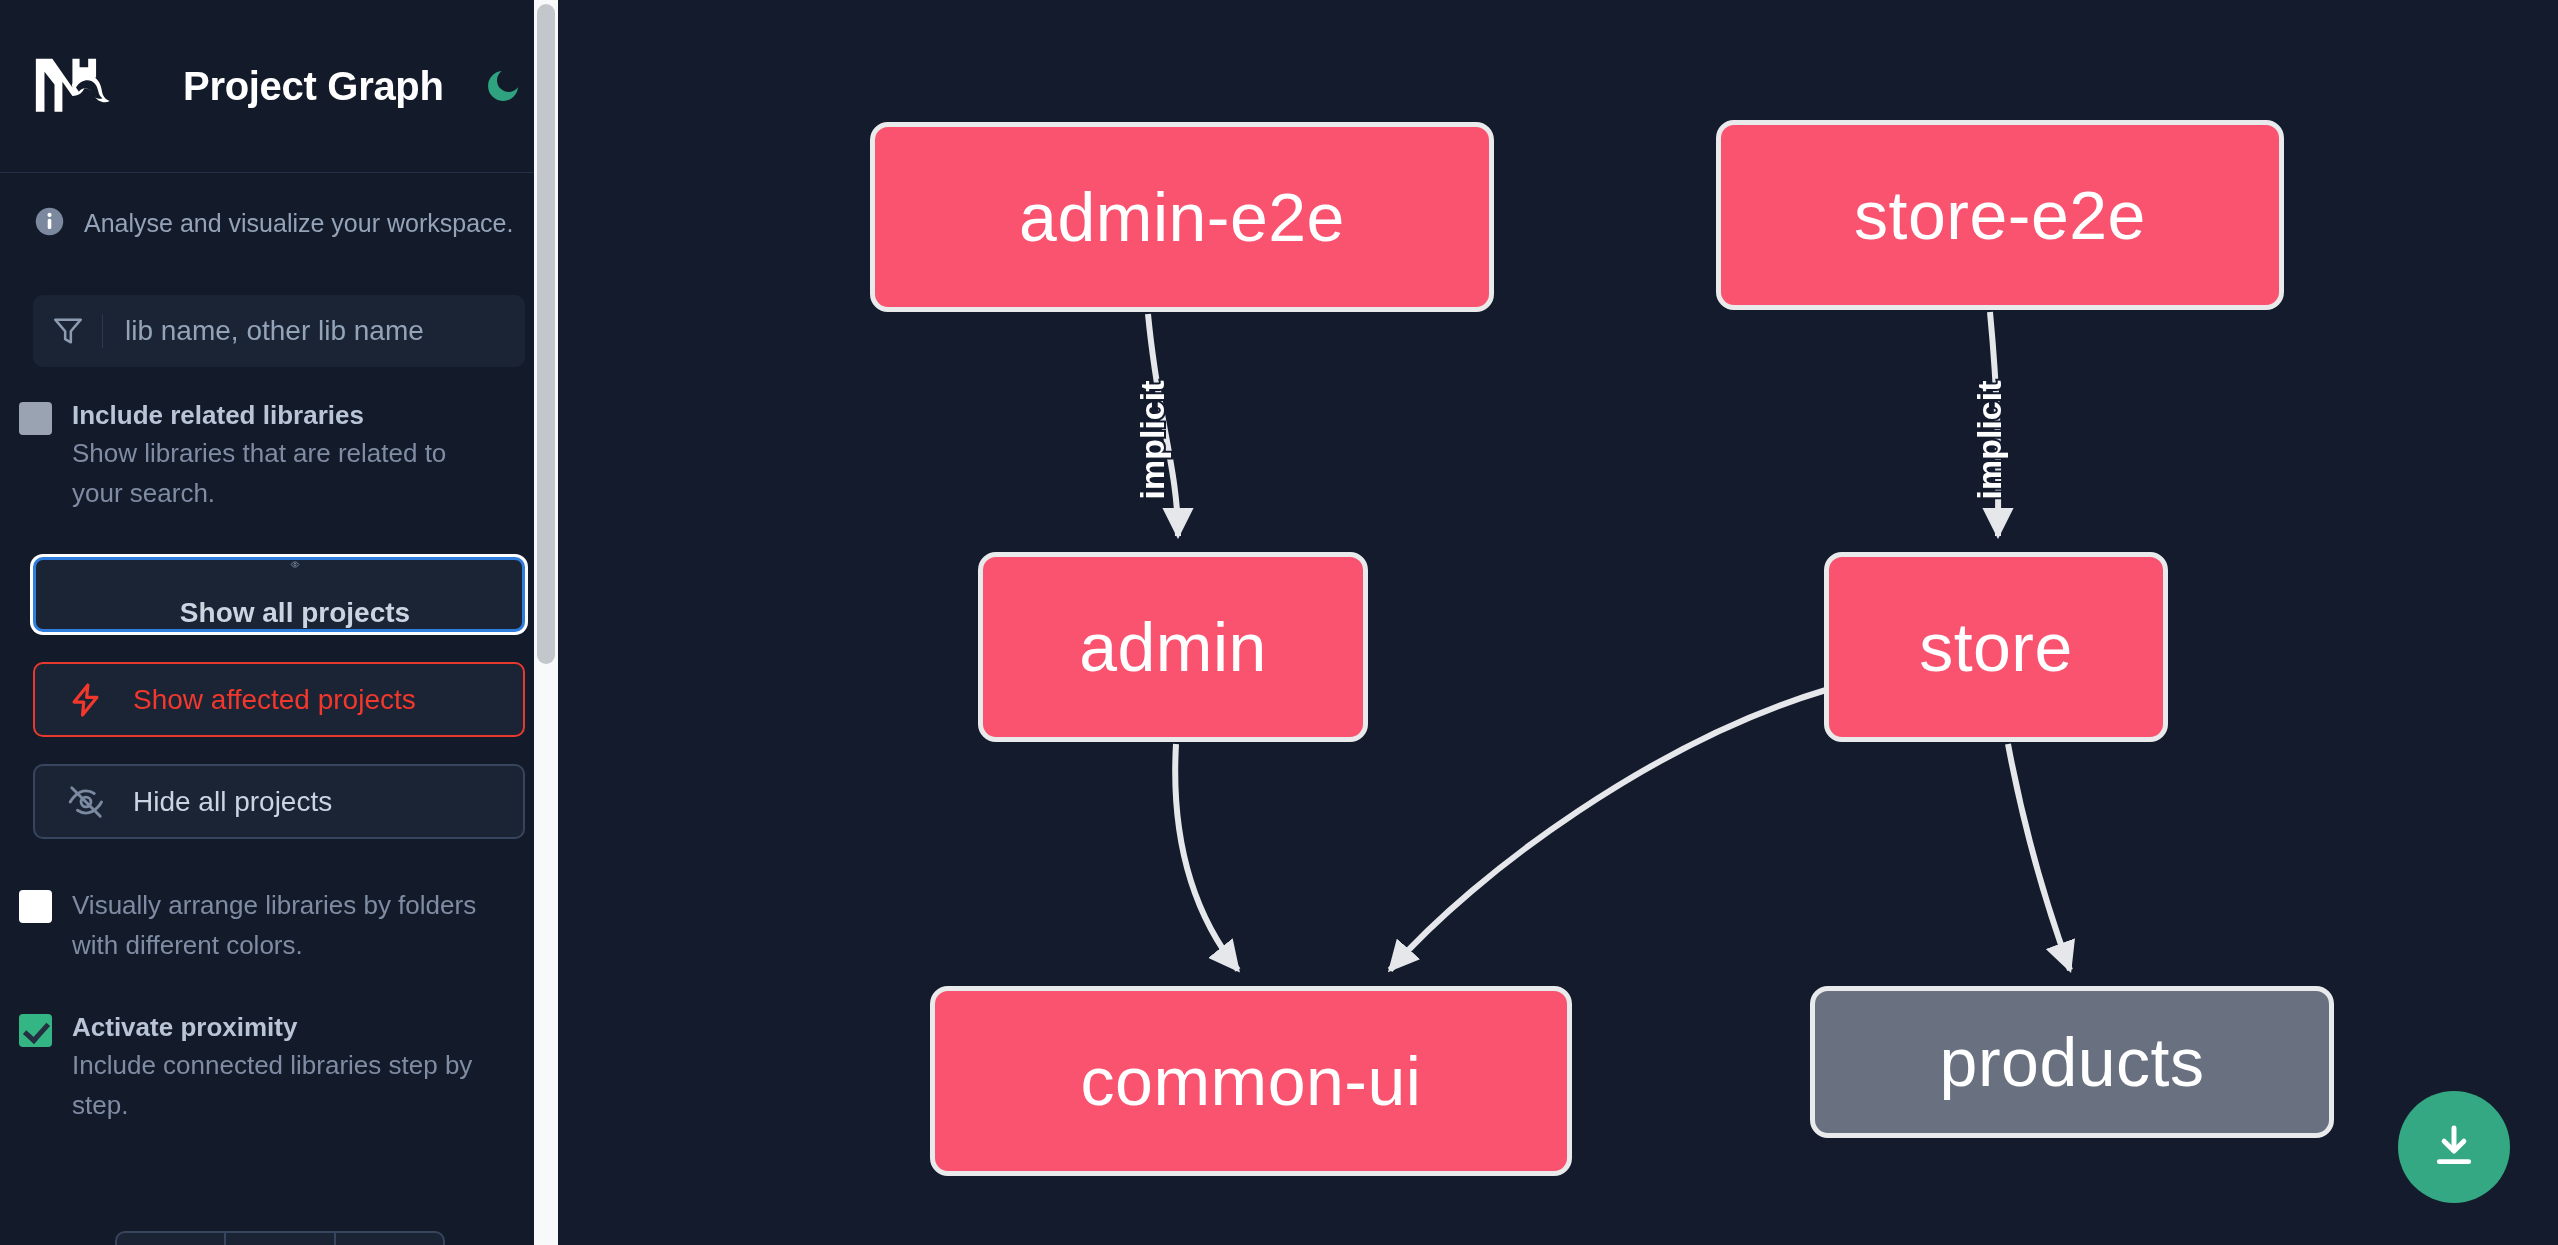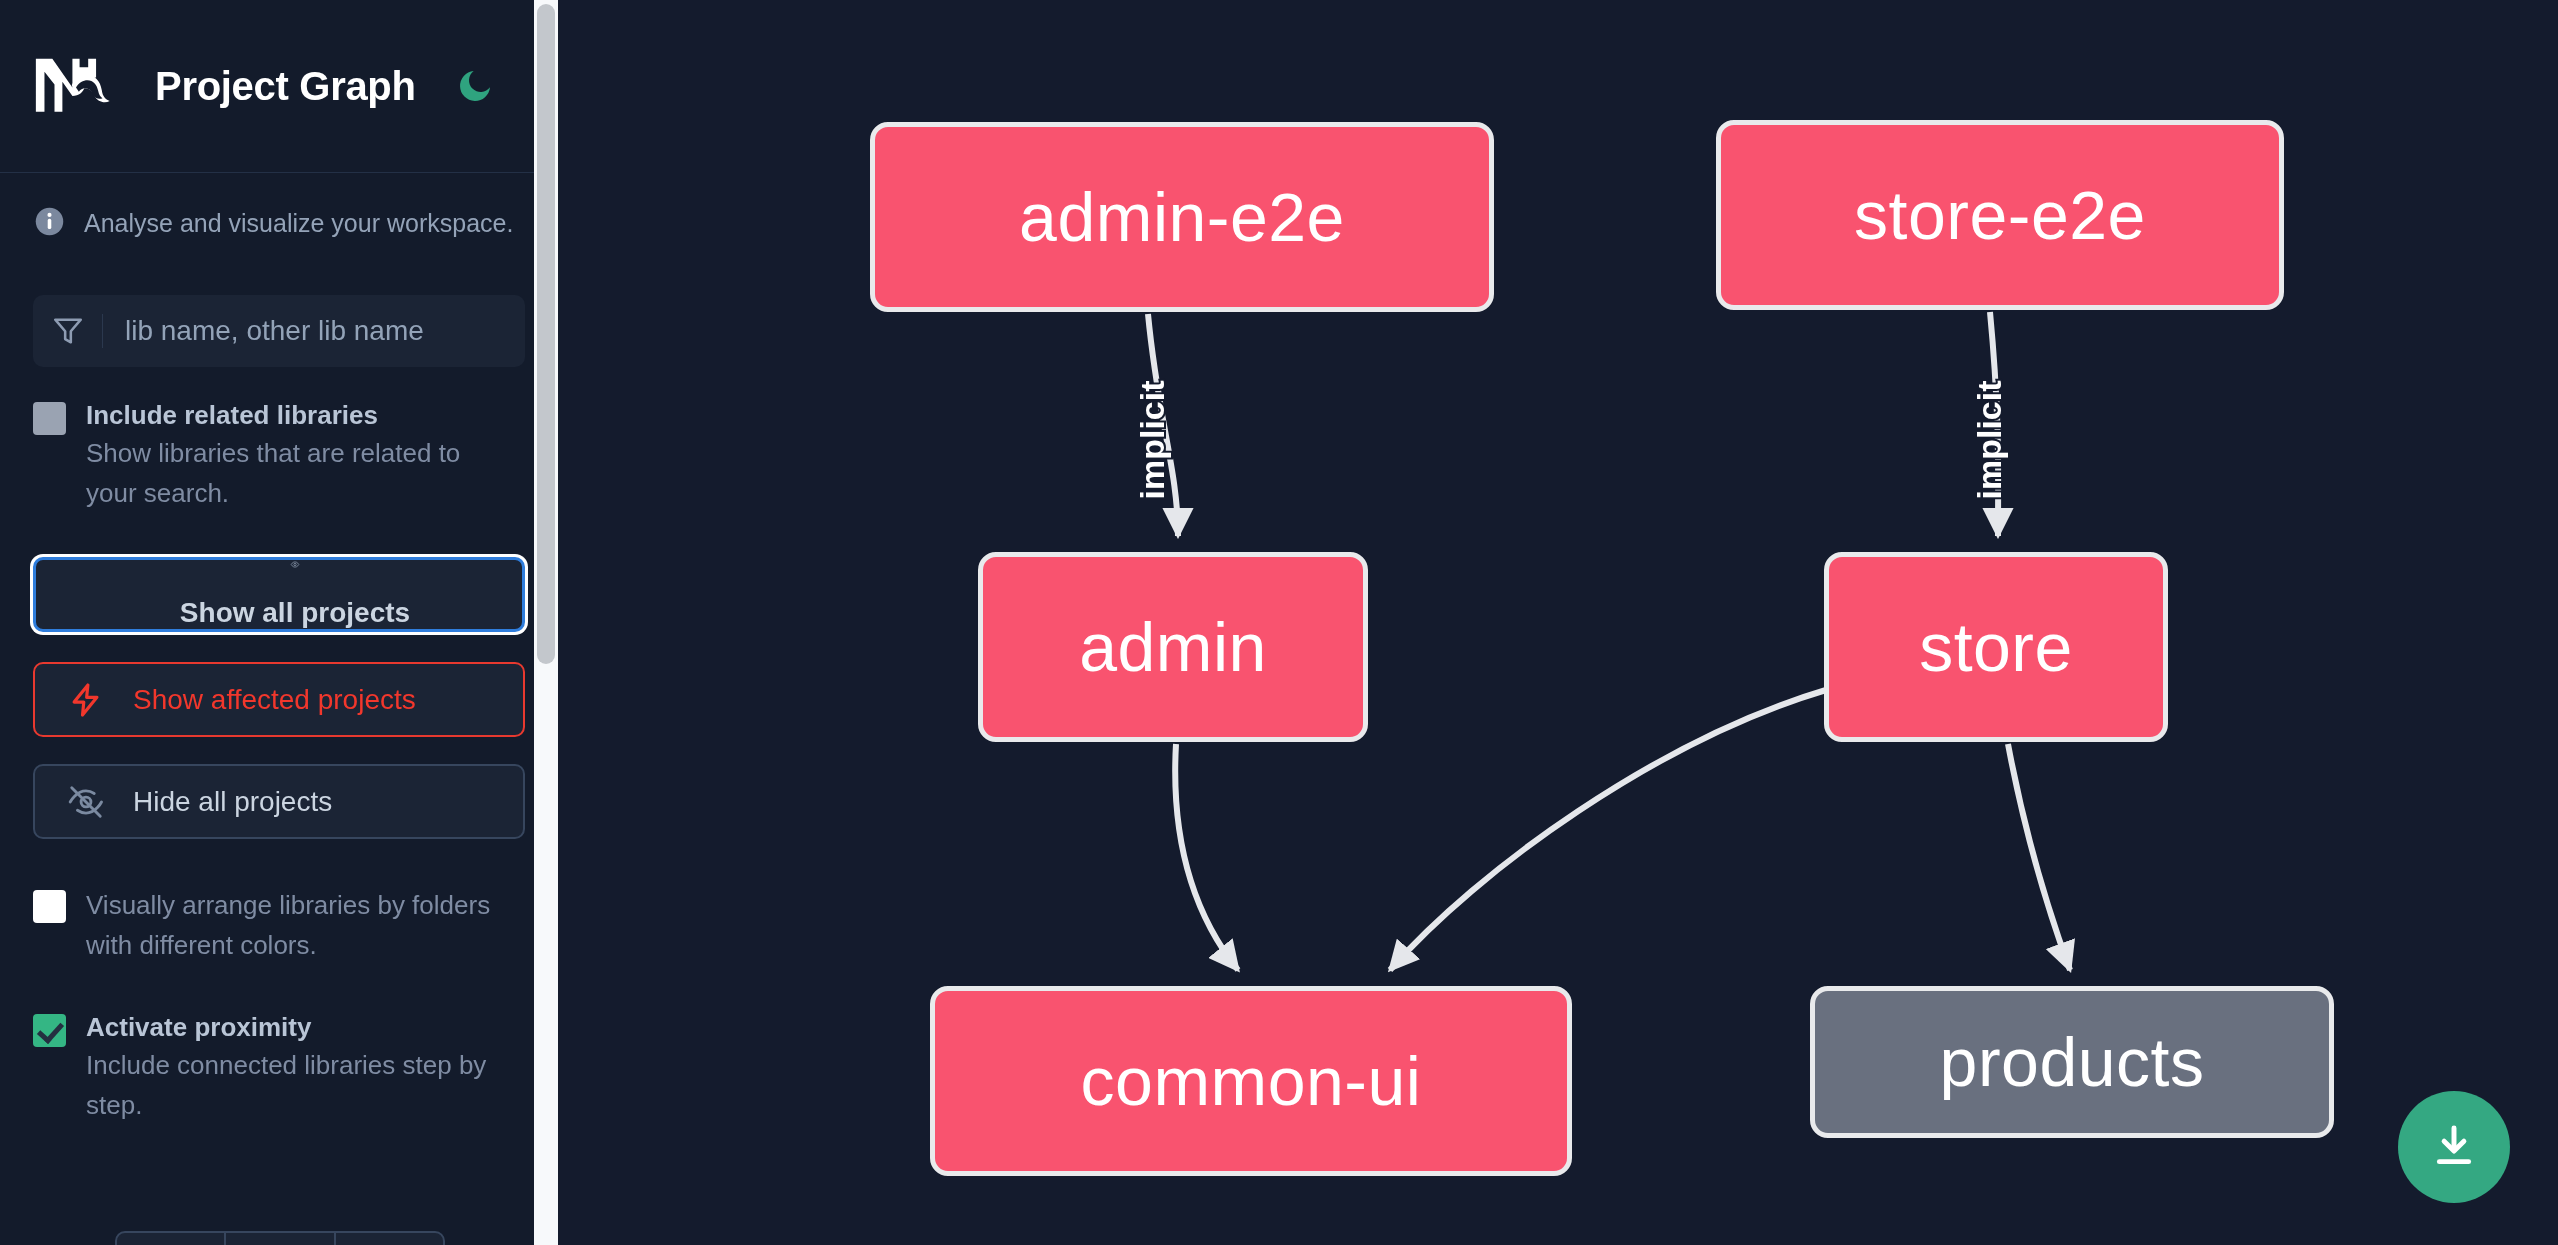--- a/index.html
+++ b/index.html
@@ -25,21 +25,21 @@
     display: flex;
     align-items: center;
     padding-left: 33px;
     border-bottom: 1px solid #233046;
   }
   #nx-logo { width: 86px; height: 66px; flex: 0 0 86px; }
   #app-title {
     color: #ffffff;
     font-size: 40px;
     font-weight: 700;
-    margin-left: 36px;
+    margin-left: 64px;
     letter-spacing: -0.3px;
     white-space: nowrap;
   }
   #theme-toggle {
     margin-left: 38px;
     width: 42px; height: 42px;
     display: flex; align-items: center; justify-content: center;
     cursor: pointer;
   }
 
@@ -81,21 +81,21 @@
     color: #cbd5e1;
     font-family: "Liberation Sans", sans-serif;
     font-size: 28px;
     padding: 0 22px;
   }
   #search-input::placeholder { color: #93a3b8; }
 
   
   .option-row {
     display: flex;
-    padding: 0 33px;
+    padding: 0 19px;
     margin-top: 30px;
     gap: 20px;
   }
   .cb {
     width: 33px; height: 33px;
     flex: 0 0 33px;
     border-radius: 4px;
     margin-top: 5px;
     position: relative;
     cursor: pointer;

